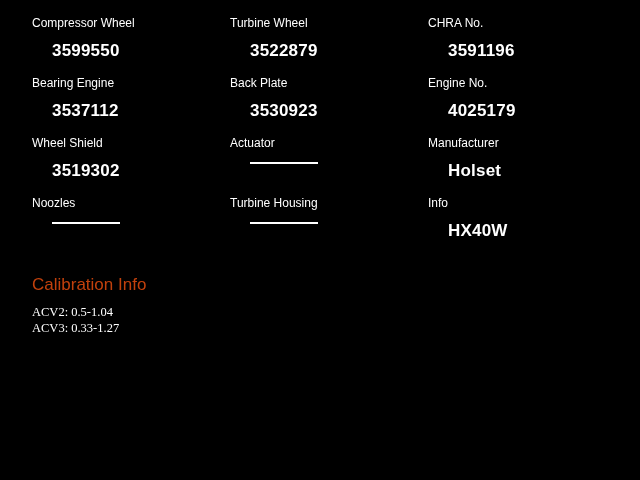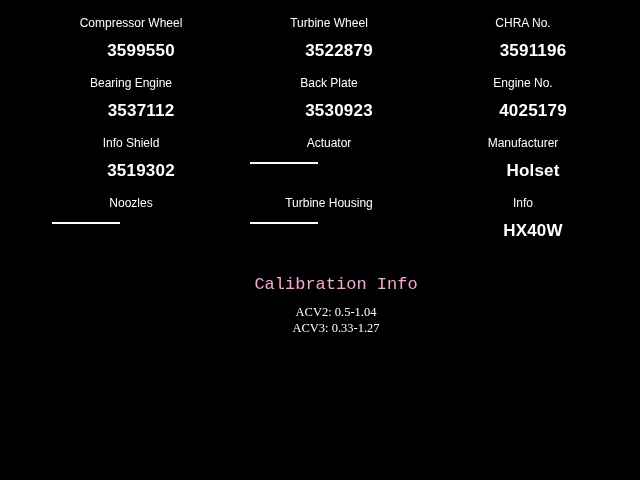--- a/index.html
+++ b/index.html
@@ -8,21 +8,20 @@
     background: #000000;
   }
   .page {
     position: relative;
     width: 640px;
     height: 480px;
     background: #000000;
     color: #ffffff;
     font-family: "Liberation Sans", sans-serif;
     overflow: hidden;
-    text-align: center;
   }
   .fields-grid {
     display: grid;
     grid-template-columns: 198px 198px 190px;
     row-gap: 14px;
     padding: 16px 0 0 32px;
   }
   .cell {
     height: 46px;
   }
@@ -48,22 +47,21 @@
     background: #ffffff;
     margin-top: 12px;
   }
   .calibration {
     margin: 32px 0 0 32px;
   }
   .calibration-title {
     font-size: 17px;
     line-height: 22px;
     font-weight: normal;
-    color: #f9a8d4;
-    font-family: Liberation Mono, monospace;
+    color: #c2410c;
   }
   .calibration-lines {
     margin-top: 8px;
   }
   .calibration-line {
     font-size: 12.5px;
     line-height: 16px;
     color: #ffffff;
     font-family: Liberation Serif, serif;
   }
@@ -99,21 +97,21 @@
       <div class="label">Back Plate</div>
       <div class="value">3530923</div>
     </div>
 
     <div class="cell">
       <div class="label">Engine No.</div>
       <div class="value">4025179</div>
     </div>
 
     <div class="cell">
-      <div class="label">Info Shield</div>
+      <div class="label">Wheel Shield</div>
       <div class="value">3519302</div>
     </div>
 
     <div class="cell">
       <div class="label">Actuator</div>
       <div class="value">
           <span class="dash"></span>
         </div>
     </div>
 

